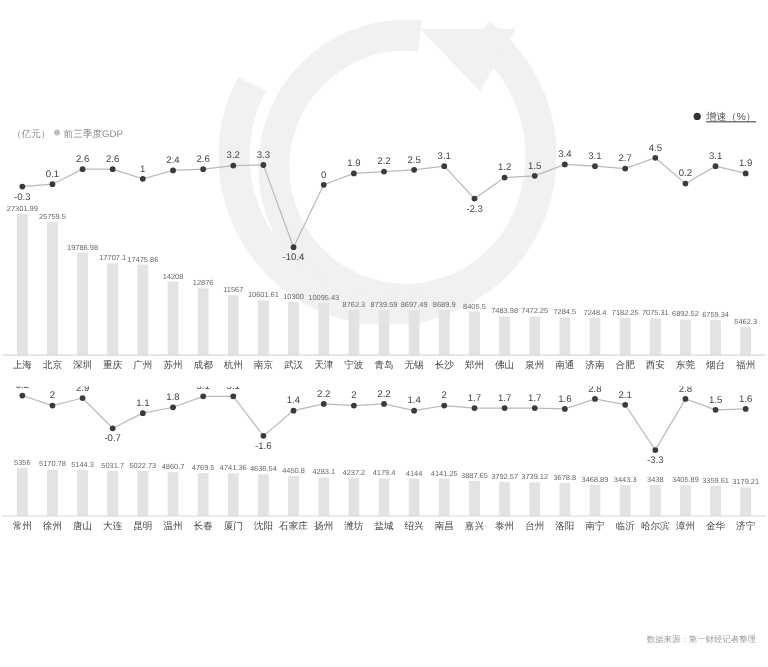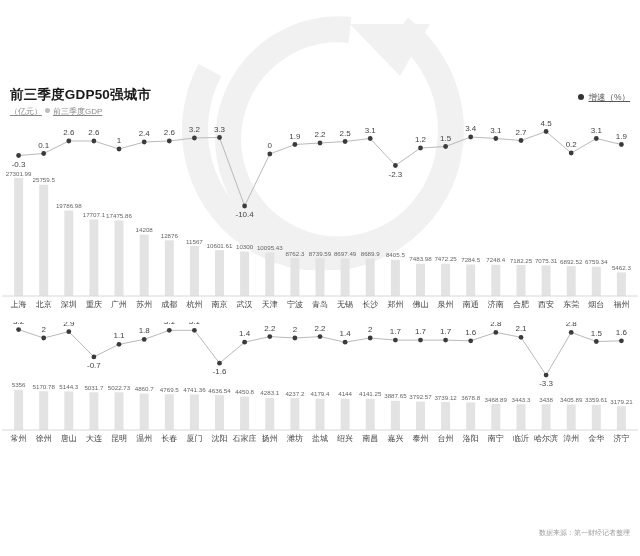--- a/index.html
+++ b/index.html
@@ -38,21 +38,20 @@
     font-weight: bold;
     color: #1a1a1a;
     letter-spacing: 0.2px;
   }
   .subtitle {
     position: absolute;
     left: 10px;
     top: 106px;
     font-size: 8px;
     color: #8a8a8a;
-    text-decoration: underline;
   }
   .subtitle .dot {
     display: inline-block;
     width: 5px;
     height: 5px;
     border-radius: 50%;
     background: #bdbdbd;
     margin: 0 3px 0 3px;
     vertical-align: 1px;
   }
@@ -125,21 +124,20 @@
 <div class="stage">
 
   <svg class="watermark" viewBox="0 0 440 260">
     <g fill="none" stroke="#f1f1f1" stroke-width="26">
       <path d="M250 20 A110 110 0 1 0 330 190"></path>
       <path d="M300 18 A128 128 0 1 1 110 60"></path>
     </g>
     <path d="M250 14 L330 14 L300 66 Z" fill="#f1f1f1"></path>
   </svg>
 
-  <div class="title">前三季度GDP50强城市</div>
   <div class="subtitle">
     <span>（亿元）</span><span class="dot"></span><span>前三季度GDP</span>
   </div>
   <div class="legend">
     <span class="ldot"></span><span>增速（%）</span>
   </div>
 
   <div class="panel" id="panel-top" style="top:118px;">
     <svg id="svg-top" width="640" height="200">
         <rect x="14.1" y="60.0" width="9" height="118.0" class="bar"></rect>

